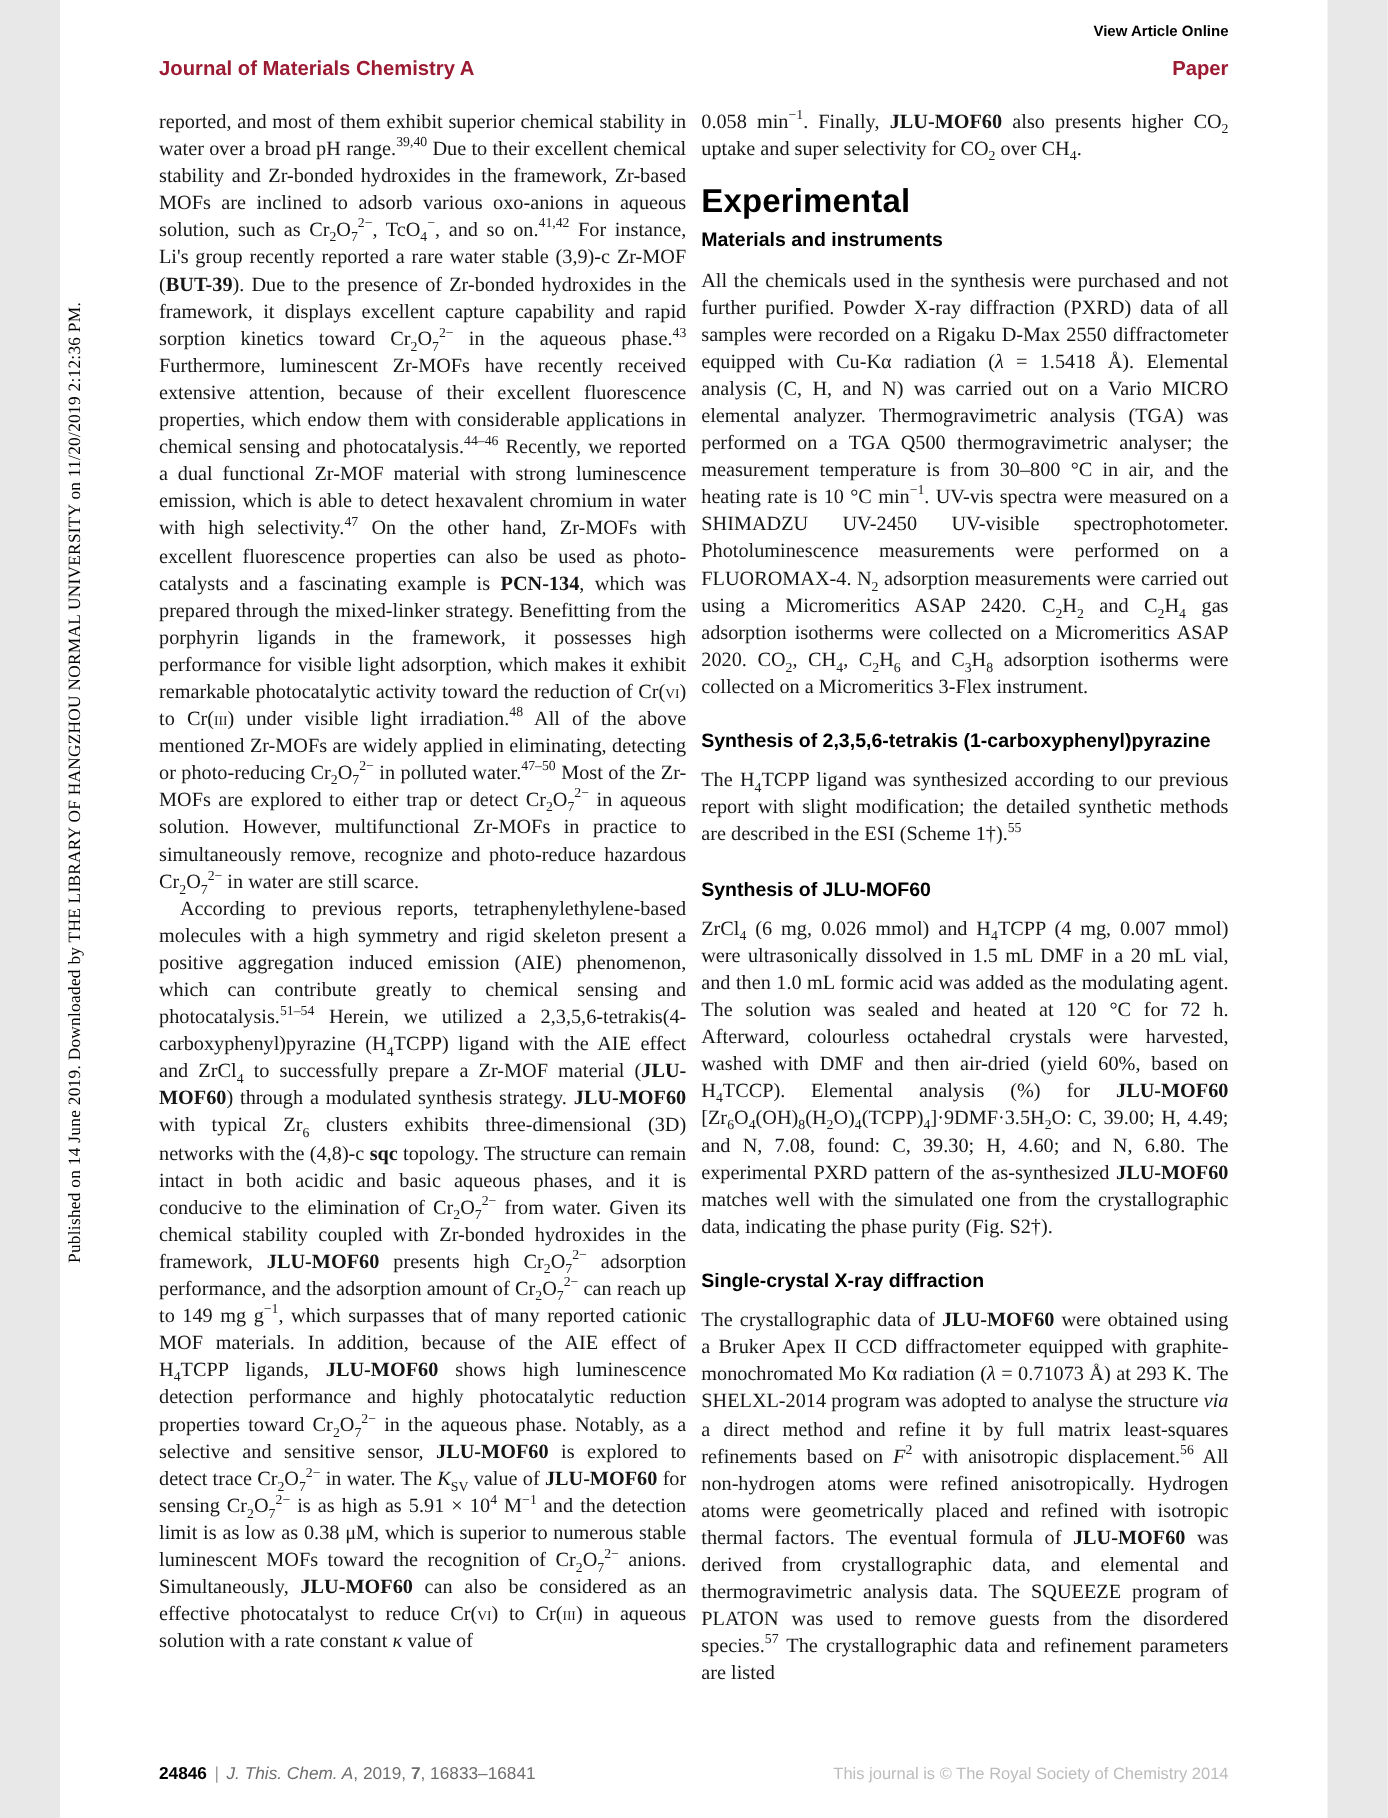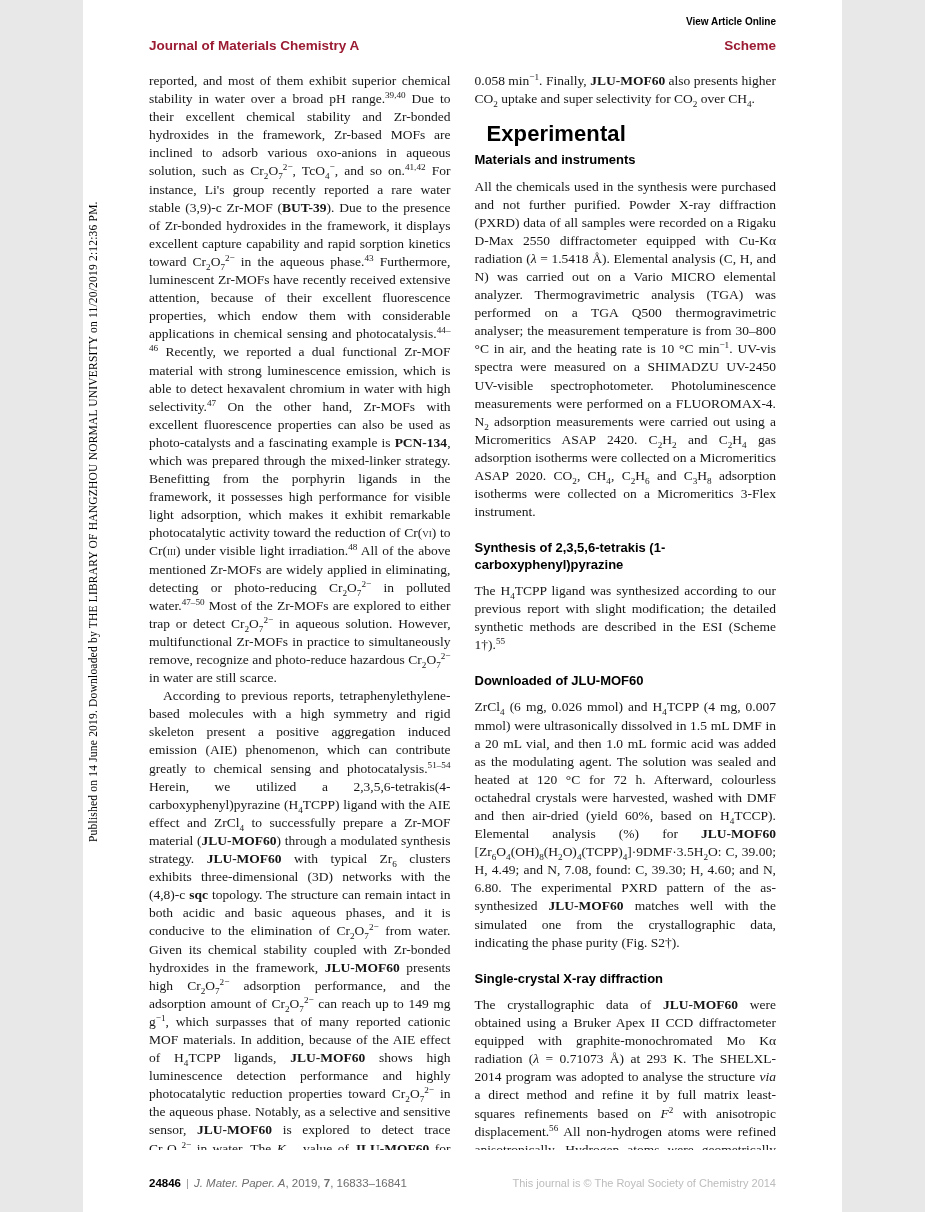--- a/index.html
+++ b/index.html
@@ -1,19 +1,19 @@
 <!DOCTYPE html>
 <html lang="en"><head>
 <meta charset="utf-8">
 <style>
   * { box-sizing: border-box; }
   html, body { margin: 0; padding: 0; background: #e8e8e8; }
   .page {
     position: relative;
-    width: 759px;
+    width: 845px;
     height: 1212px;
     margin: 0 auto;
     background: #ffffff;
     font-family: "Liberation Serif", serif;
     color: #161616;
     overflow: hidden;
   }
   .view-online {
     position: absolute;
     top: 16px;
@@ -50,41 +50,41 @@
     letter-spacing: 0.2px;
     color: #000;
   }
   .content {
     position: absolute;
     top: 72px;
     left: 66px;
     right: 66px;
     height: 1078px;
     display: flex;
-    gap: 24px;
+    gap: 10px;
     overflow: hidden;
   }
   .col {
     flex: 1 1 0;
     min-width: 0;
     font-size: 13.5px;
     line-height: 18.1px;
     text-align: justify;
     hyphens: auto;
   }
   .col p { margin: 0; }
   p.indent { text-indent: 14px; }
   sub, sup { font-size: 68%; line-height: 0; }
   .sc { font-variant: small-caps; }
   h1.section {
     font-family: "Liberation Sans", sans-serif;
     font-size: 22px;
     font-weight: 600;
     letter-spacing: 0.1px;
-    margin: 17px 0 7px 12px;
+    margin: 17px 0 7px 0;
     text-align: left;
     color: #000;
   }
   h2.subsection {
     font-family: "Liberation Sans", sans-serif;
     font-size: 13px;
     font-weight: 700;
     line-height: 1.25;
     margin: 19px 0 9px 0;
     text-align: left;
@@ -109,21 +109,21 @@
 </style>
 </head>
 <body>
 
 <div class="page">
 
   <a class="view-online">View Article Online</a>
 
   <div class="header">
     <span>Journal of Materials Chemistry A</span>
-    <span>Scheme</span>
+    <span>Paper</span>
   </div>
 
   <div class="sidebar-note">Published on 14 June 2019. Downloaded by THE LIBRARY OF HANGZHOU NORMAL UNIVERSITY on 11/20/2019 2:12:36 PM.</div>
 
   <div class="content">
 
     <div class="col">
       <p>reported, and most of them exhibit superior chemical stability in water over a broad pH range.<sup>39,40</sup> Due to their excellent chemical stability and Zr-bonded hydroxides in the framework, Zr-based MOFs are inclined to adsorb various oxo-anions in aqueous solution, such as Cr<sub>2</sub>O<sub>7</sub><sup>2−</sup>, TcO<sub>4</sub><sup>−</sup>, and so on.<sup>41,42</sup> For instance, Li's group recently reported a rare water stable (3,9)-c Zr-MOF (<b>BUT-39</b>). Due to the presence of Zr-bonded hydroxides in the framework, it displays excellent capture capability and rapid sorption kinetics toward Cr<sub>2</sub>O<sub>7</sub><sup>2−</sup> in the aqueous phase.<sup>43</sup> Furthermore, luminescent Zr-MOFs have recently received extensive attention, because of their excellent fluorescence properties, which endow them with considerable applications in chemical sensing and photocatalysis.<sup>44–46</sup> Recently, we reported a dual functional Zr-MOF material with strong luminescence emission, which is able to detect hexavalent chromium in water with high selectivity.<sup>47</sup> On the other hand, Zr-MOFs with excellent fluorescence properties can also be used as photo-catalysts and a fascinating example is <b>PCN-134</b>, which was prepared through the mixed-linker strategy. Benefitting from the porphyrin ligands in the framework, it possesses high performance for visible light adsorption, which makes it exhibit remarkable photocatalytic activity toward the reduction of Cr(<span class="sc">vi</span>) to Cr(<span class="sc">iii</span>) under visible light irradiation.<sup>48</sup> All of the above mentioned Zr-MOFs are widely applied in eliminating, detecting or photo-reducing Cr<sub>2</sub>O<sub>7</sub><sup>2−</sup> in polluted water.<sup>47–50</sup> Most of the Zr-MOFs are explored to either trap or detect Cr<sub>2</sub>O<sub>7</sub><sup>2−</sup> in aqueous solution. However, multifunctional Zr-MOFs in practice to simultaneously remove, recognize and photo-reduce hazardous Cr<sub>2</sub>O<sub>7</sub><sup>2−</sup> in water are still scarce.</p>
       <p class="indent">According to previous reports, tetraphenylethylene-based molecules with a high symmetry and rigid skeleton present a positive aggregation induced emission (AIE) phenomenon, which can contribute greatly to chemical sensing and photocatalysis.<sup>51–54</sup> Herein, we utilized a 2,3,5,6-tetrakis(4-carboxyphenyl)pyrazine (H<sub>4</sub>TCPP) ligand with the AIE effect and ZrCl<sub>4</sub> to successfully prepare a Zr-MOF material (<b>JLU-MOF60</b>) through a modulated synthesis strategy. <b>JLU-MOF60</b> with typical Zr<sub>6</sub> clusters exhibits three-dimensional (3D) networks with the (4,8)-c <b>sqc</b> topology. The structure can remain intact in both acidic and basic aqueous phases, and it is conducive to the elimination of Cr<sub>2</sub>O<sub>7</sub><sup>2−</sup> from water. Given its chemical stability coupled with Zr-bonded hydroxides in the framework, <b>JLU-MOF60</b> presents high Cr<sub>2</sub>O<sub>7</sub><sup>2−</sup> adsorption performance, and the adsorption amount of Cr<sub>2</sub>O<sub>7</sub><sup>2−</sup> can reach up to 149 mg g<sup>−1</sup>, which surpasses that of many reported cationic MOF materials. In addition, because of the AIE effect of H<sub>4</sub>TCPP ligands, <b>JLU-MOF60</b> shows high luminescence detection performance and highly photocatalytic reduction properties toward Cr<sub>2</sub>O<sub>7</sub><sup>2−</sup> in the aqueous phase. Notably, as a selective and sensitive sensor, <b>JLU-MOF60</b> is explored to detect trace Cr<sub>2</sub>O<sub>7</sub><sup>2−</sup> in water. The <i>K</i><sub>SV</sub> value of <b>JLU-MOF60</b> for sensing Cr<sub>2</sub>O<sub>7</sub><sup>2−</sup> is as high as 5.91 × 10<sup>4</sup> M<sup>−1</sup> and the detection limit is as low as 0.38 μM, which is superior to numerous stable luminescent MOFs toward the recognition of Cr<sub>2</sub>O<sub>7</sub><sup>2−</sup> anions. Simultaneously, <b>JLU-MOF60</b> can also be considered as an effective photocatalyst to reduce Cr(<span class="sc">vi</span>) to Cr(<span class="sc">iii</span>) in aqueous solution with a rate constant <i>κ</i> value of</p>
     </div>
@@ -132,29 +132,29 @@
       <p>0.058 min<sup>−1</sup>. Finally, <b>JLU-MOF60</b> also presents higher CO<sub>2</sub> uptake and super selectivity for CO<sub>2</sub> over CH<sub>4</sub>.</p>
 
       <h1 class="section">Experimental</h1>
 
       <h2 class="subsection first-sub">Materials and instruments</h2>
       <p>All the chemicals used in the synthesis were purchased and not further purified. Powder X-ray diffraction (PXRD) data of all samples were recorded on a Rigaku D-Max 2550 diffractometer equipped with Cu-Kα radiation (<i>λ</i> = 1.5418 Å). Elemental analysis (C, H, and N) was carried out on a Vario MICRO elemental analyzer. Thermogravimetric analysis (TGA) was performed on a TGA Q500 thermogravimetric analyser; the measurement temperature is from 30–800 °C in air, and the heating rate is 10 °C min<sup>−1</sup>. UV-vis spectra were measured on a SHIMADZU UV-2450 UV-visible spectrophotometer. Photoluminescence measurements were performed on a FLUOROMAX-4. N<sub>2</sub> adsorption measurements were carried out using a Micromeritics ASAP 2420. C<sub>2</sub>H<sub>2</sub> and C<sub>2</sub>H<sub>4</sub> gas adsorption isotherms were collected on a Micromeritics ASAP 2020. CO<sub>2</sub>, CH<sub>4</sub>, C<sub>2</sub>H<sub>6</sub> and C<sub>3</sub>H<sub>8</sub> adsorption isotherms were collected on a Micromeritics 3-Flex instrument.</p>
 
       <h2 class="subsection">Synthesis of 2,3,5,6-tetrakis (1-carboxyphenyl)pyrazine</h2>
       <p>The H<sub>4</sub>TCPP ligand was synthesized according to our previous report with slight modification; the detailed synthetic methods are described in the ESI (Scheme 1†).<sup>55</sup></p>
 
-      <h2 class="subsection">Downloaded of JLU-MOF60</h2>
+      <h2 class="subsection">Synthesis of JLU-MOF60</h2>
       <p>ZrCl<sub>4</sub> (6 mg, 0.026 mmol) and H<sub>4</sub>TCPP (4 mg, 0.007 mmol) were ultrasonically dissolved in 1.5 mL DMF in a 20 mL vial, and then 1.0 mL formic acid was added as the modulating agent. The solution was sealed and heated at 120 °C for 72 h. Afterward, colourless octahedral crystals were harvested, washed with DMF and then air-dried (yield 60%, based on H<sub>4</sub>TCCP). Elemental analysis (%) for <b>JLU-MOF60</b> [Zr<sub>6</sub>O<sub>4</sub>(OH)<sub>8</sub>(H<sub>2</sub>O)<sub>4</sub>(TCPP)<sub>4</sub>]·9DMF·3.5H<sub>2</sub>O: C, 39.00; H, 4.49; and N, 7.08, found: C, 39.30; H, 4.60; and N, 6.80. The experimental PXRD pattern of the as-synthesized <b>JLU-MOF60</b> matches well with the simulated one from the crystallographic data, indicating the phase purity (Fig. S2†).</p>
 
       <h2 class="subsection">Single-crystal X-ray diffraction</h2>
       <p>The crystallographic data of <b>JLU-MOF60</b> were obtained using a Bruker Apex II CCD diffractometer equipped with graphite-monochromated Mo Kα radiation (<i>λ</i> = 0.71073 Å) at 293 K. The SHELXL-2014 program was adopted to analyse the structure <i>via</i> a direct method and refine it by full matrix least-squares refinements based on <i>F</i><sup>2</sup> with anisotropic displacement.<sup>56</sup> All non-hydrogen atoms were refined anisotropically. Hydrogen atoms were geometrically placed and refined with isotropic thermal factors. The eventual formula of <b>JLU-MOF60</b> was derived from crystallographic data, and elemental and thermogravimetric analysis data. The SQUEEZE program of PLATON was used to remove guests from the disordered species.<sup>57</sup> The crystallographic data and refinement parameters are listed</p>
     </div>
 
   </div>
 
   <div class="footer">
     <div class="footer-left">
-      <span class="pg">24846</span><span class="sep">|</span><span class="cite"><i>J. Mater. Paper. A</i>, 2019, <b>7</b>, 16833–16841</span>
+      <span class="pg">24846</span><span class="sep">|</span><span class="cite"><i>J. This. Chem. A</i>, 2019, <b>7</b>, 16833–16841</span>
     </div>
     <div class="footer-right">This journal is © The Royal Society of Chemistry 2014</div>
   </div>
 
 </div>
 
 </body></html>

